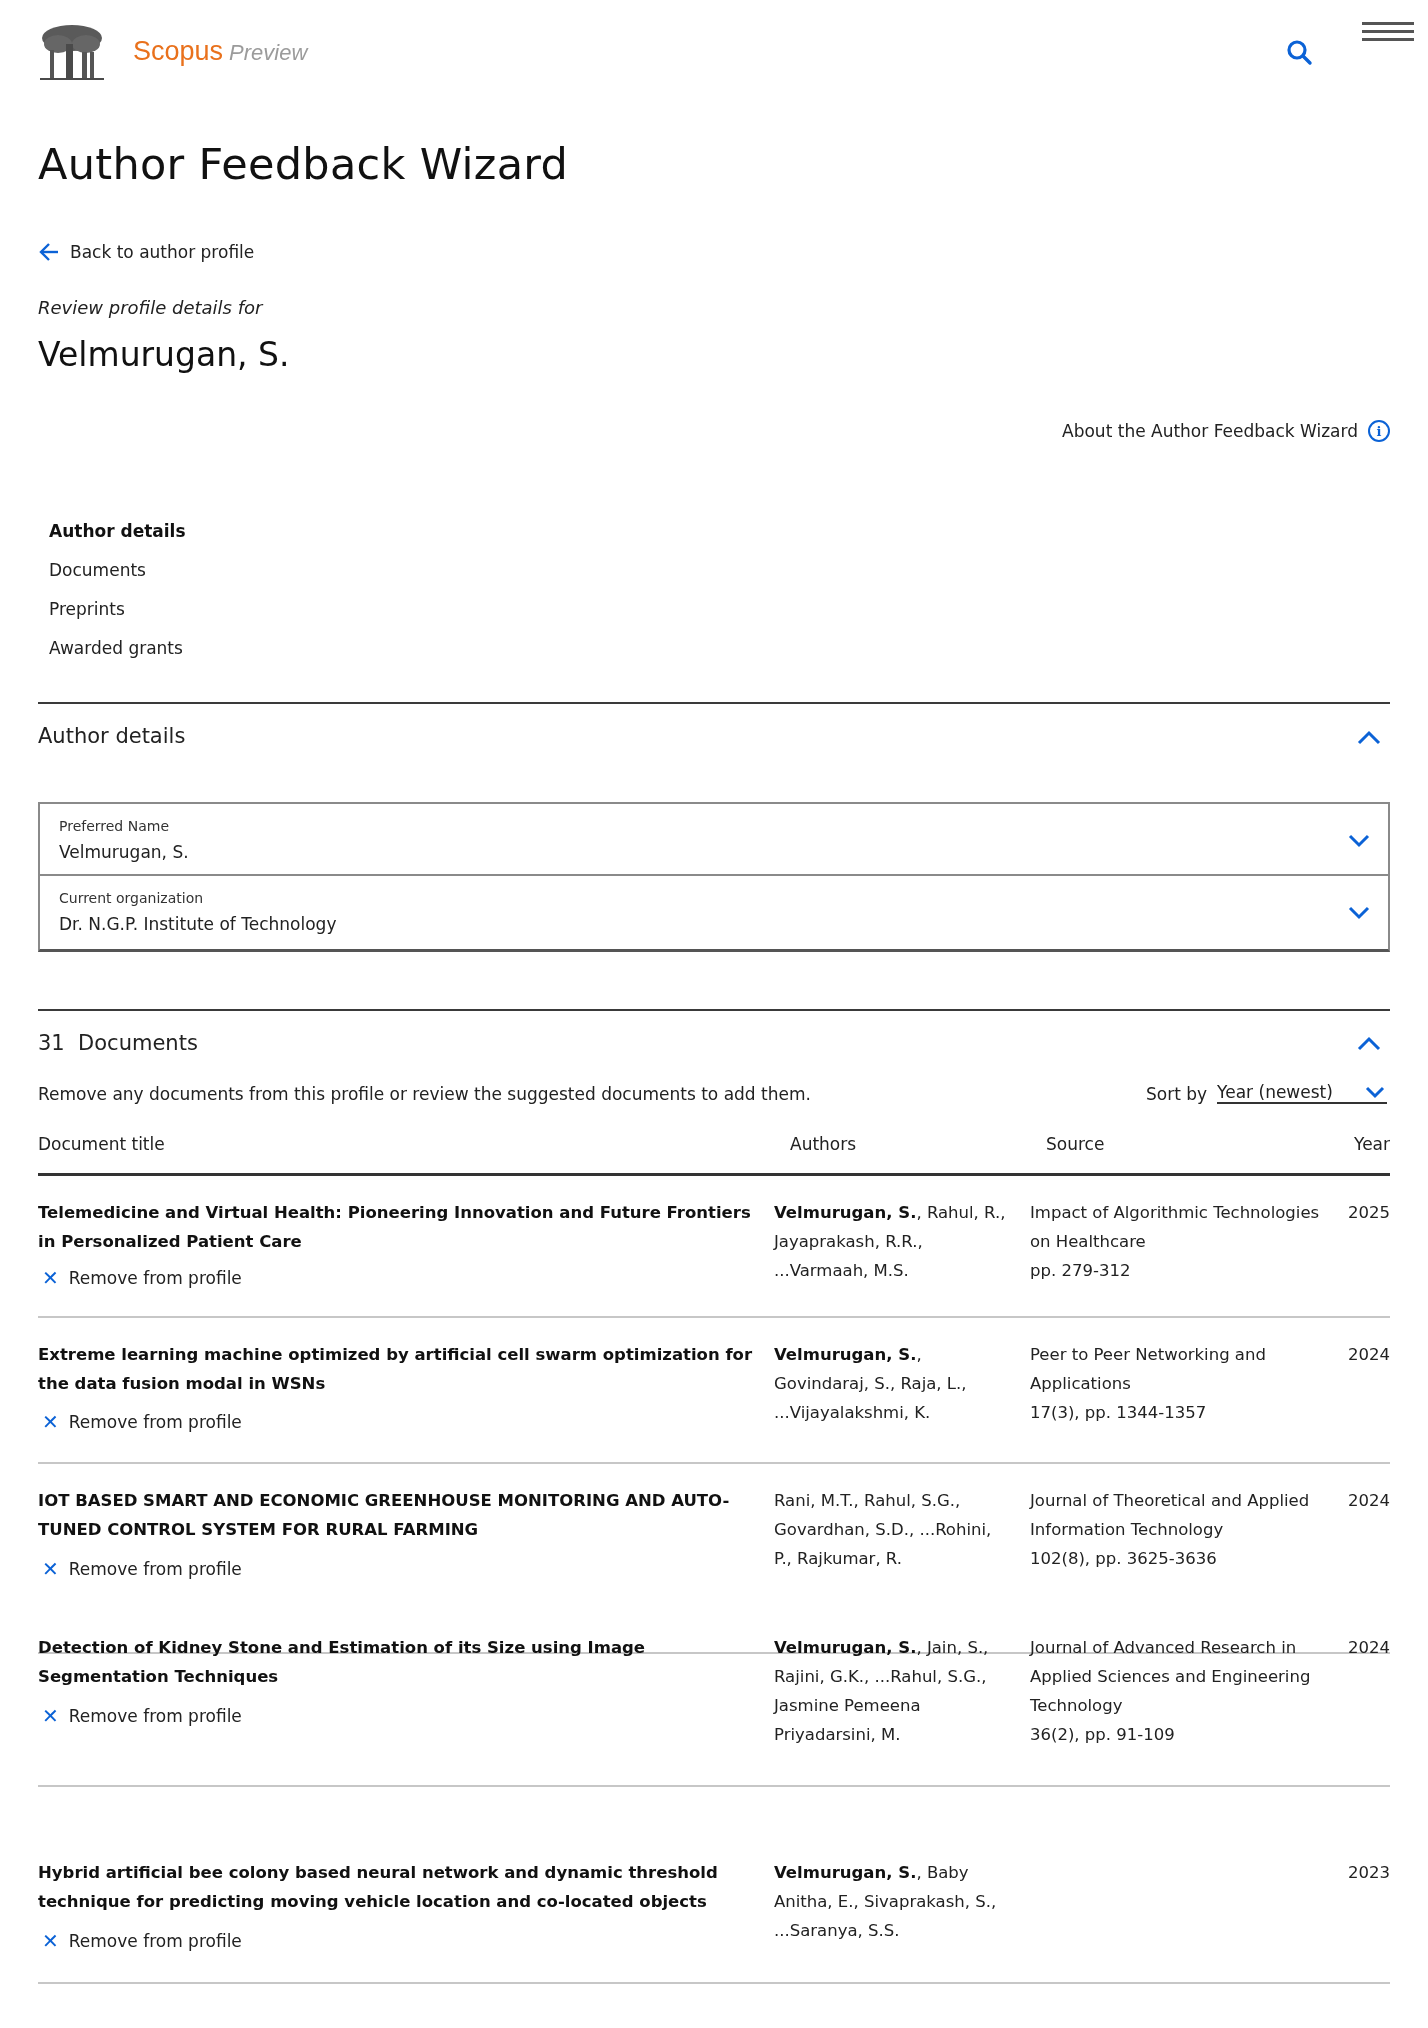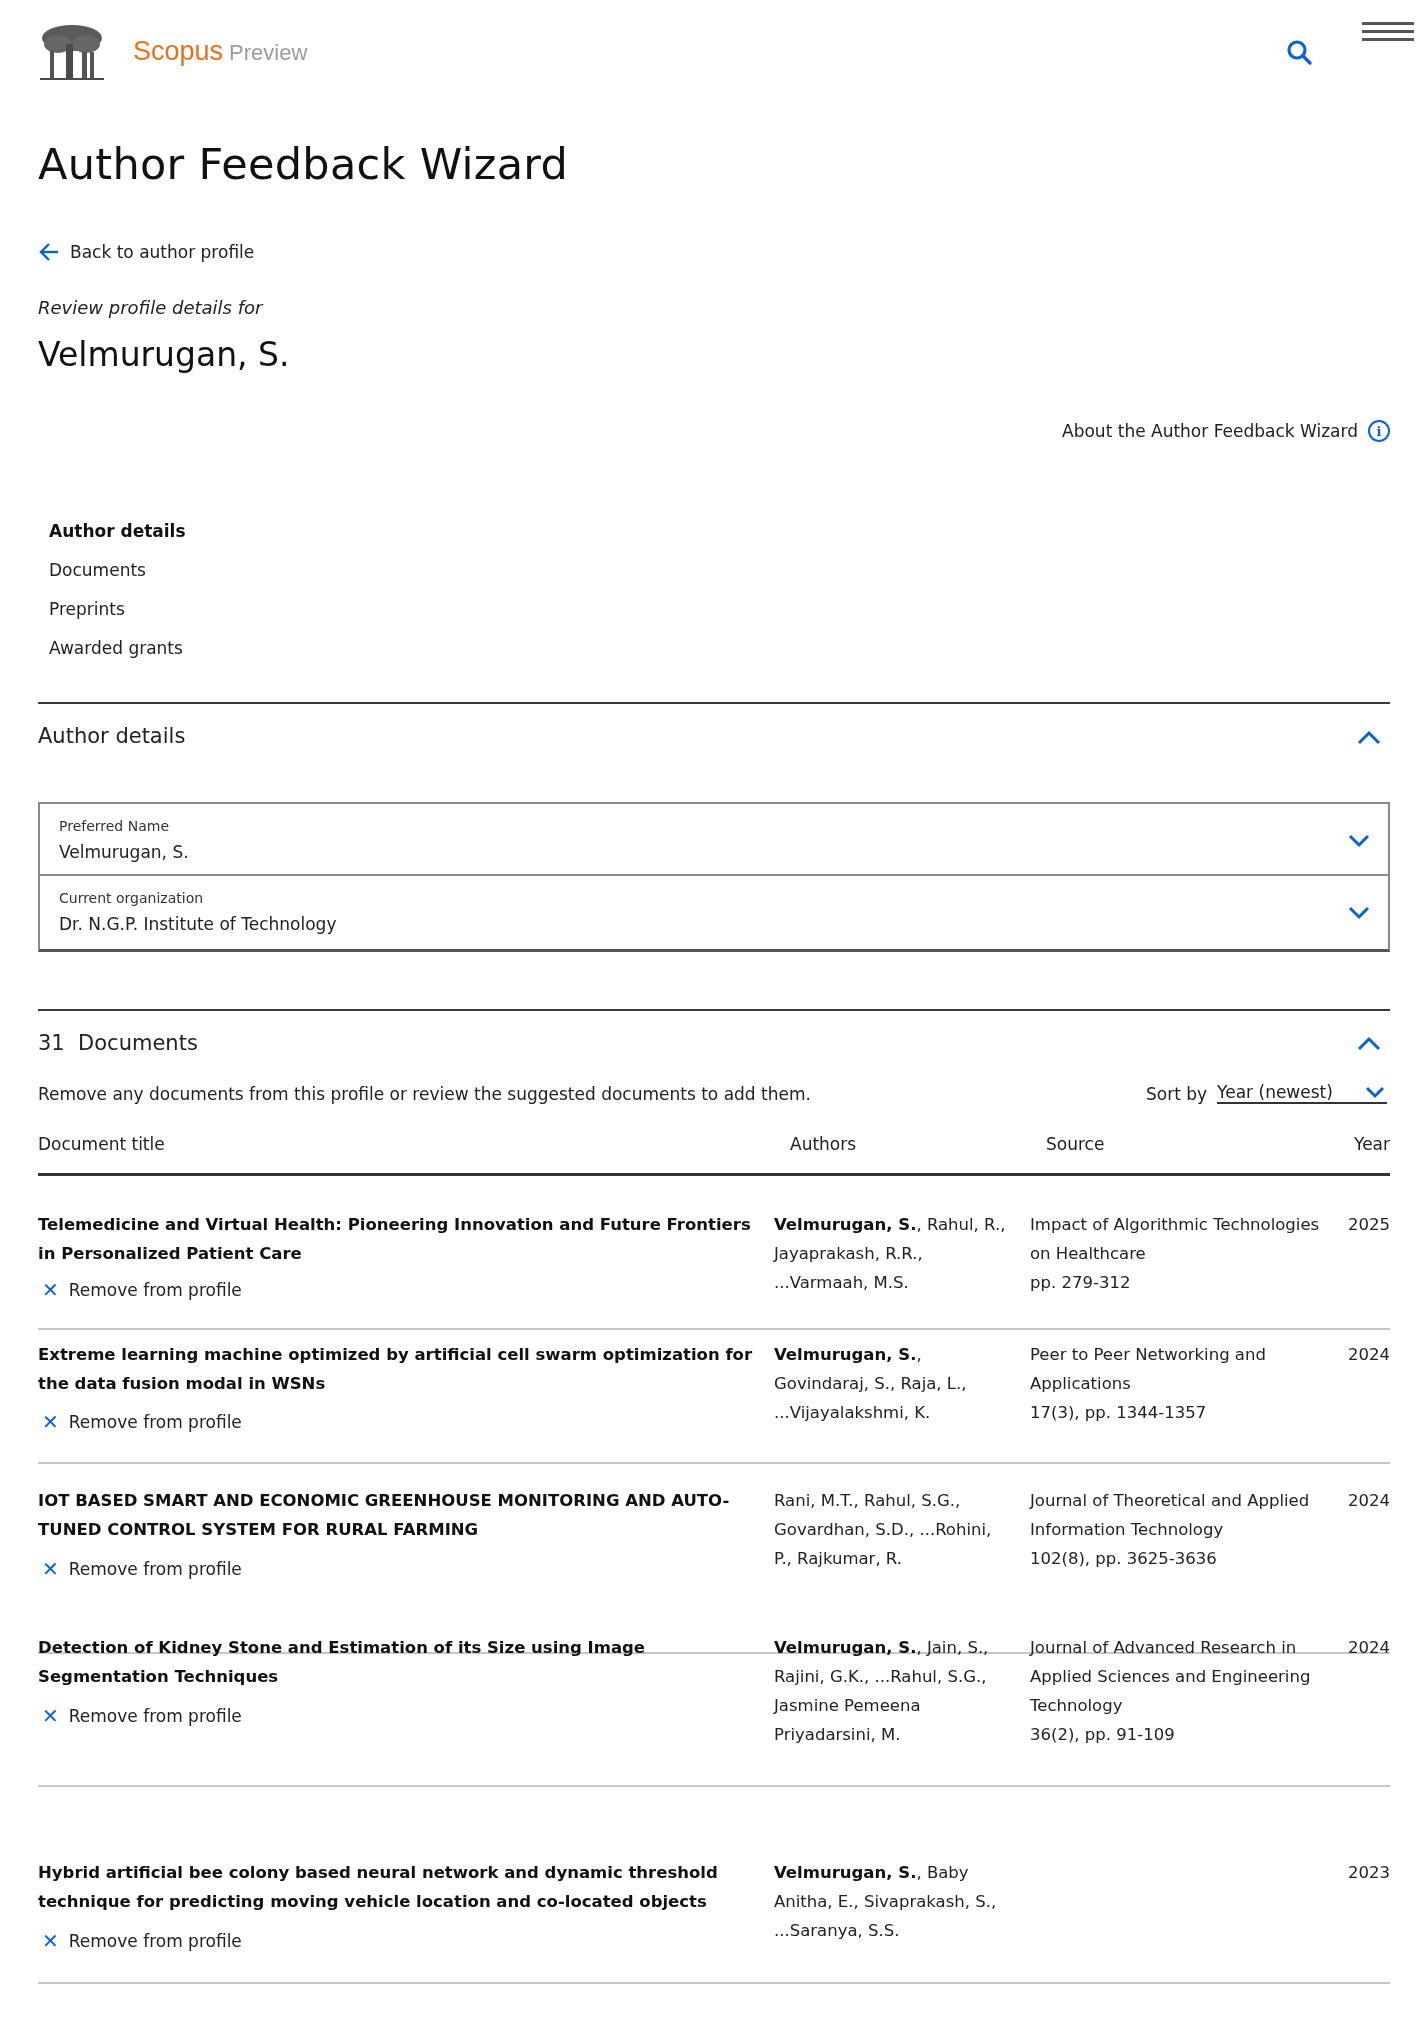--- a/index.html
+++ b/index.html
@@ -5,21 +5,21 @@
   * { box-sizing: border-box; margin: 0; padding: 0; }
   html, body { width: 1428px; height: 2028px; background: #ffffff; overflow: hidden; }
   body { font-family: "DejaVu Sans", "Liberation Sans", sans-serif; color: #1a1a1a; position: relative; }
 
   .abs { position: absolute; }
 
   
   .logo { left: 38px; top: 22px; width: 68px; height: 60px; }
   .brand { left: 133px; top: 34px; font-size: 27px; line-height: 34px; white-space: nowrap; }
   .brand .scopus { color: #e9711c; font-family: "Liberation Sans", sans-serif; }
-  .brand .preview { color: #9b9b9b; font-size: 22px; font-family: "Liberation Sans", sans-serif; margin-left: 6px; }
+  .brand .preview { color: #9b9b9b; font-size: 22px; font-family: "Liberation Sans", sans-serif; margin-left: 6px; font-style: italic; }
   .search-btn { left: 1285px; top: 38px; width: 30px; height: 30px; cursor: pointer; }
   .menu-btn { left: 1362px; top: 22px; width: 52px; height: 24px; cursor: pointer; }
   .menu-btn span { display: block; height: 3px; background: #555; margin-bottom: 5px; }
 
   .page-title { left: 38px; top: 136px; font-size: 43px; line-height: 56px; font-weight: 400; color: #111; letter-spacing: 0.3px; }
   .back-link { left: 38px; top: 241px; display: flex; align-items: center; gap: 10px; font-size: 17px; color: #222; cursor: pointer; }
   .back-link svg { width: 22px; height: 22px; }
   .review-label { left: 38px; top: 297px; font-size: 18px; font-style: italic; color: #222; }
   .author-name { left: 38px; top: 333px; font-size: 33px; line-height: 44px; color: #111; }
 
@@ -154,21 +154,21 @@
   </div>
 </div>
 
 <div class="abs table-head">
   <span class="th" style="left:0;">Document title</span>
   <span class="th" style="left:752px;">Authors</span>
   <span class="th" style="left:1008px;">Source</span>
   <span class="th" style="right:0;">Year</span>
 </div>
 
-<div class="doc-row" style="top:1176px; height:142px;margin-top:12px;">
+<div class="doc-row" style="top:1176px; height:142px;">
   <div class="col-title">Telemedicine and Virtual Health: Pioneering Innovation and Future Frontiers in Personalized Patient Care</div>
   <div class="remove-btn" style="top:92px;">
     <span class="x">✕</span>
     <span>Remove from profile</span>
   </div>
   <div class="col-authors"><b>Velmurugan, S.</b><span>, Rahul, R., Jayaprakash, R.R., ...Varmaah, M.S.</span></div>
   <div class="col-source">
       <div>Impact of Algorithmic Technologies on Healthcare</div>
       <div>pp. 279-312</div>
     </div>

